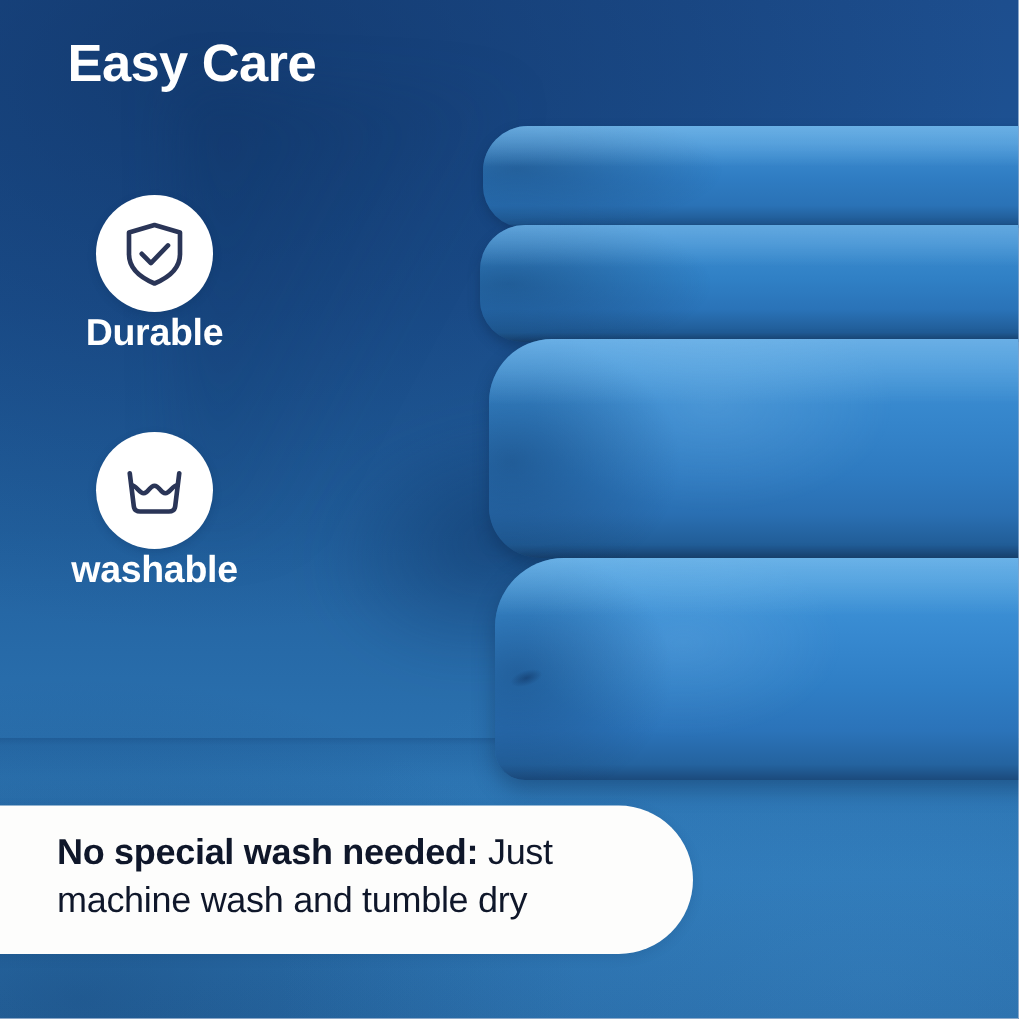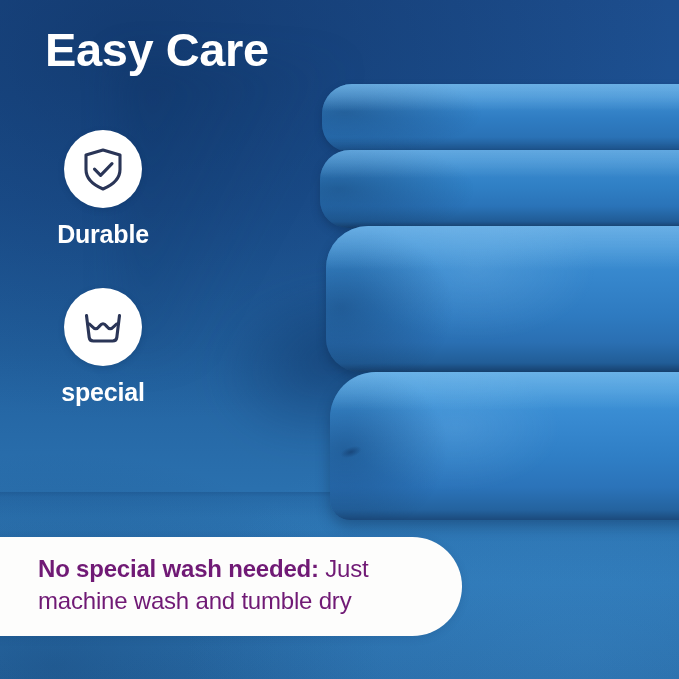--- a/index.html
+++ b/index.html
@@ -194,21 +194,21 @@
     background: radial-gradient(closest-side, rgba(15,50,96,0.55), rgba(15,50,96,0) 85%);
     transform: rotate(-18deg);
   }
 
   
   .headline {
     position: absolute;
     left: 45px;
     top: 25px;
     color: #ffffff;
-    font-size: 47px;
+    font-size: 35px;
     font-weight: bold;
     letter-spacing: -0.4px;
     line-height: 1.05;
     white-space: nowrap;
   }
 
   
   .feature {
     position: absolute;
     width: 170px;
@@ -224,21 +224,20 @@
     border-radius: 50%;
     background: #ffffff;
     display: flex;
     align-items: center;
     justify-content: center;
     box-shadow: 0 2px 6px rgba(10,40,82,0.22);
   }
   .badge svg { display: block; }
 
   .feature-label {
-    margin-top: 12px;
     color: #ffffff;
     font-size: 25px;
     font-weight: bold;
     line-height: 1.12;
     letter-spacing: -0.2px;
   }
 
   
   .caption-pill {
     position: absolute;
@@ -248,21 +247,21 @@
     height: 99px;
     background: #fdfdfc;
     border-radius: 0 50px 50px 0;
     box-shadow: 0 2px 8px rgba(10,40,82,0.14);
   }
   .caption-text {
     position: absolute;
     left: 78px;
     top: 16px;
     width: 380px;
-    color: #701a75;
+    color: #0f172a;
     font-size: 24px;
     line-height: 1.32;
     letter-spacing: -0.2px;
   }
   .caption-text .lead { font-weight: bold; }
 </style>
 </head>
 <body>
 
 <div id="scene">
@@ -306,21 +305,21 @@
   <div class="feature feature-wash">
     <div class="badge">
       <span>
         <svg width="50" height="50" viewBox="0 0 50 50" fill="none">
           <path d="M8.5 13.5 L11.2 35.5 C11.5 37.8 13.2 39 15.4 39 H34.6 C36.8 39 38.5 37.8 38.8 35.5 L41.5 13.5" stroke="#2a3557" stroke-width="3.1" stroke-linecap="round" stroke-linejoin="round" fill="none"></path>
           <path d="M9.6 21.5 C13.2 21.5 14.4 26.8 17.8 26.8 C21.2 26.8 21.6 21.8 25 21.8 C28.4 21.8 28.8 26.8 32.2 26.8 C35.6 26.8 36.8 21.5 40.4 21.5" stroke="#2a3557" stroke-width="3.1" stroke-linecap="round" stroke-linejoin="round" fill="none"></path>
         </svg>
       </span>
     </div>
     <div class="feature-label">
-      <div>special</div>
+      <div>washable</div>
     </div>
   </div>
 
   <div class="caption-pill">
     <div class="caption-text">
       <span class="lead">No special wash needed:</span><span> Just machine wash and tumble dry</span>
     </div>
   </div>
 
 </div>

